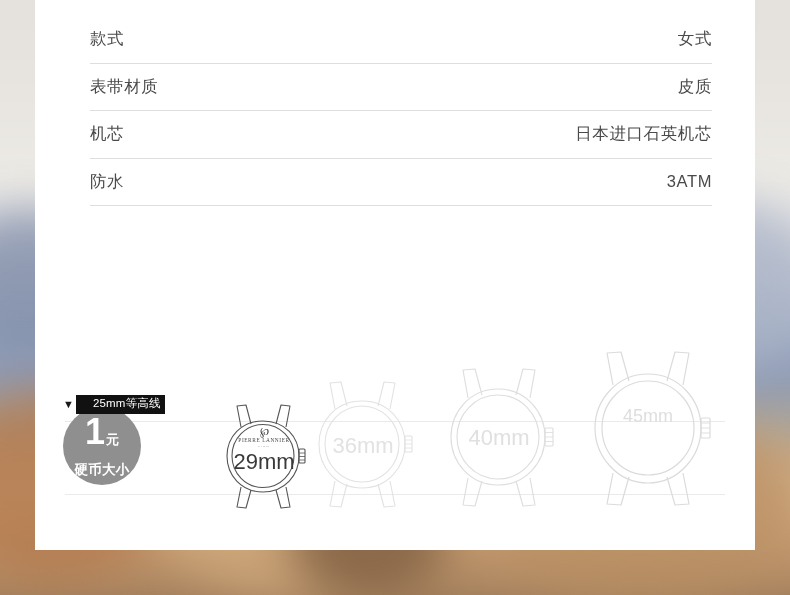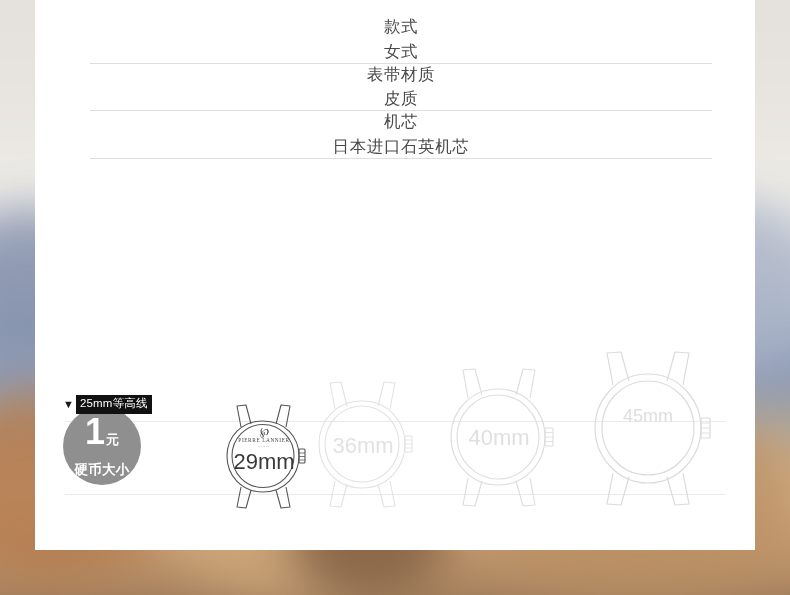--- a/index.html
+++ b/index.html
@@ -69,21 +69,20 @@
     left: 55px;
     top: 16px;
     width: 622px;
   }
   .spec-row {
     height: 46.5px;
     border-bottom: 1px solid #dedede;
     display: flex;
     align-items: center;
     justify-content: space-between;
-    flex-direction: column;
   }
   .spec-label,
   .spec-value {
     font-size: 16.5px;
     color: #4a4a4a;
     letter-spacing: .6px;
     white-space: nowrap;
   }
   .spec-value {
     text-align: right;
@@ -132,21 +131,21 @@
     font-size: 11px;
     line-height: 1;
     color: #1a1a1a;
     font-weight: bold;
   }
   #contour-text {
     background: #111111;
     color: #ffffff;
     font-size: 11.5px;
     line-height: 1;
-    padding: 3px 4px 4px 4px;
+    padding: 3px 4px 4px 17px;
     letter-spacing: .2px;
     white-space: nowrap;
   }
 
   
   #coin {
     position: absolute;
     left: 28px;
     top: 52px;
     width: 78px;
@@ -255,20 +254,24 @@
     <div class="spec-row">
       <span class="spec-label">表带材质</span>
       <span class="spec-value">皮质</span>
     </div>
 
     <div class="spec-row">
       <span class="spec-label">机芯</span>
       <span class="spec-value">日本进口石英机芯</span>
     </div>
 
+    <div class="spec-row">
+      <span class="spec-label">防水</span>
+      <span class="spec-value">3ATM</span>
+    </div>
 
   </div>
 
 
   <div id="size-diagram">
 
     <div class="contour-line" id="contour-top"></div>
     <div class="contour-line" id="contour-base"></div>
 
     <div id="contour-badge">

